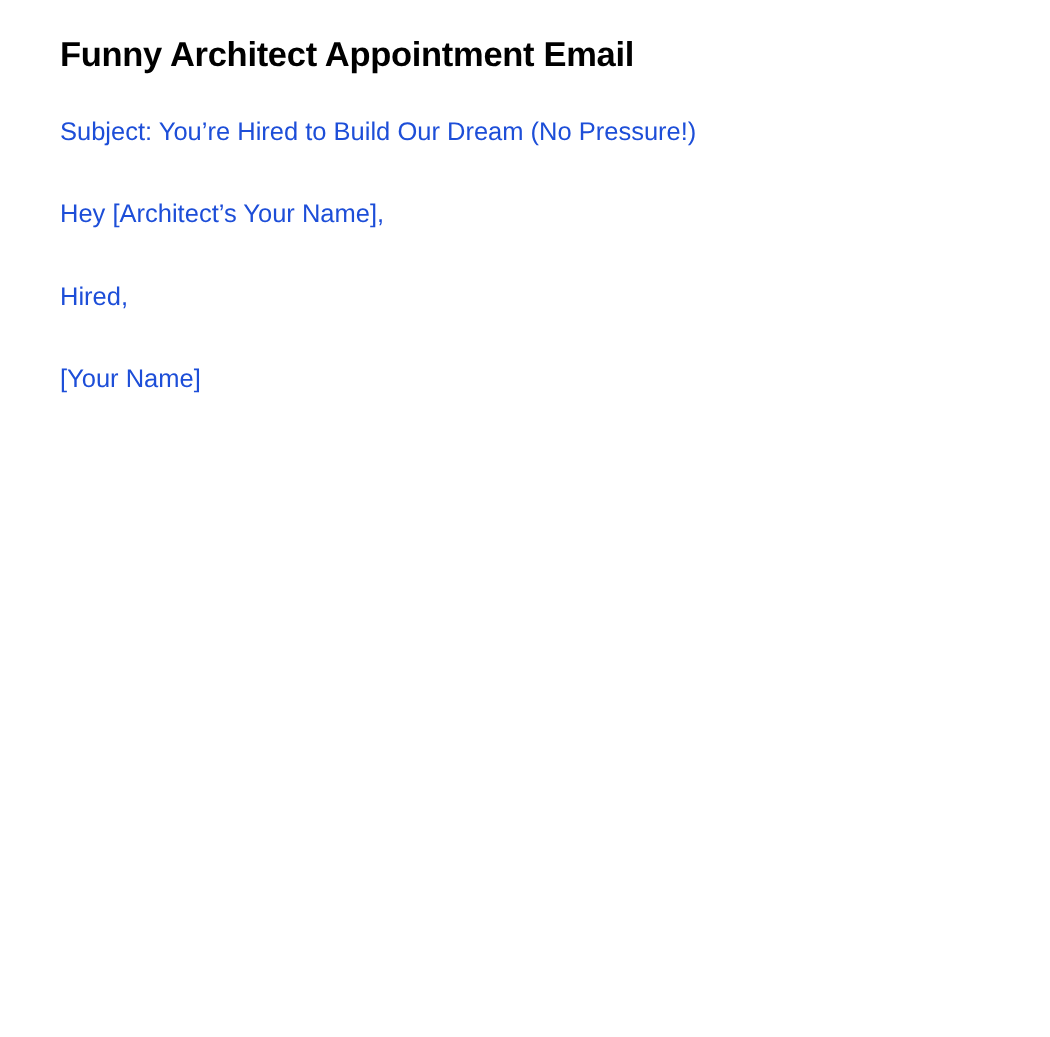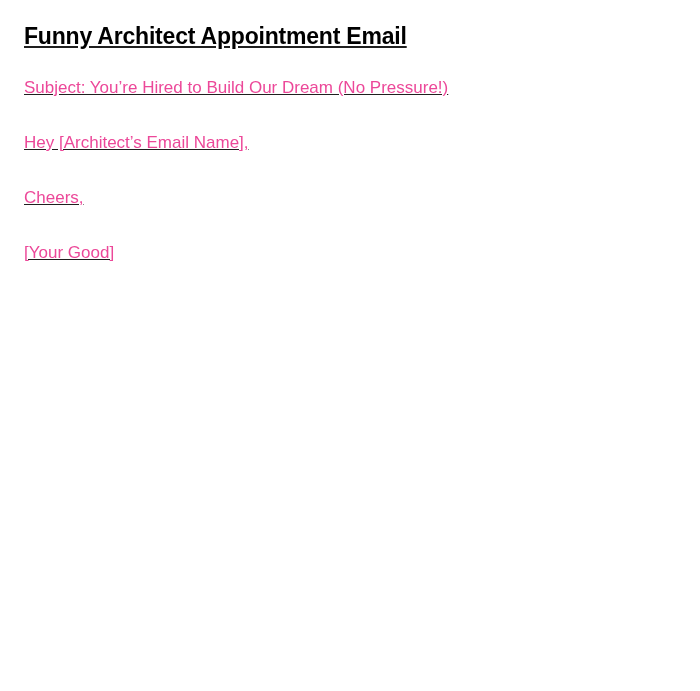--- a/index.html
+++ b/index.html
@@ -8,49 +8,48 @@
     background: #ffffff;
   }
   body {
     width: 700px;
     height: 691px;
     overflow: hidden;
     font-family: "Liberation Sans", "DejaVu Sans", sans-serif;
     color: #1f1f1f;
   }
   .doc {
-    padding: 22px 20px 0 24px;
-    text-decoration: underline;
+    padding: 22px 20px 0 40px;
   }
   .doc-heading {
     margin: 0 0 20px 0;
     font-size: 23px;
     line-height: 28px;
     font-weight: 700;
     letter-spacing: -0.2px;
     color: #000000;
   }
   .doc-paragraph {
     margin: 0 0 20px 0;
     font-size: 17px;
     line-height: 35px;
     font-weight: 400;
-    color: #ec4899;
+    color: #1d4ed8;
     white-space: pre-line; 
   }
 </style>
 </head>
 <body>
 
 <main class="doc">
   <h1 class="doc-heading">Funny Architect Appointment Email</h1>
 
   <p class="doc-paragraph">Subject: You’re Hired to Build Our Dream (No Pressure!)</p>
 
-  <p class="doc-paragraph">Hey [Architect’s Email Name],</p>
+  <p class="doc-paragraph">Hey [Architect’s Your Name],</p>
 
 
 
 
-  <p class="doc-paragraph">Cheers,</p>
+  <p class="doc-paragraph">Hired,</p>
 
-  <p class="doc-paragraph">[Your Good]</p>
+  <p class="doc-paragraph">[Your Name]</p>
 </main>
 
 </body></html>

